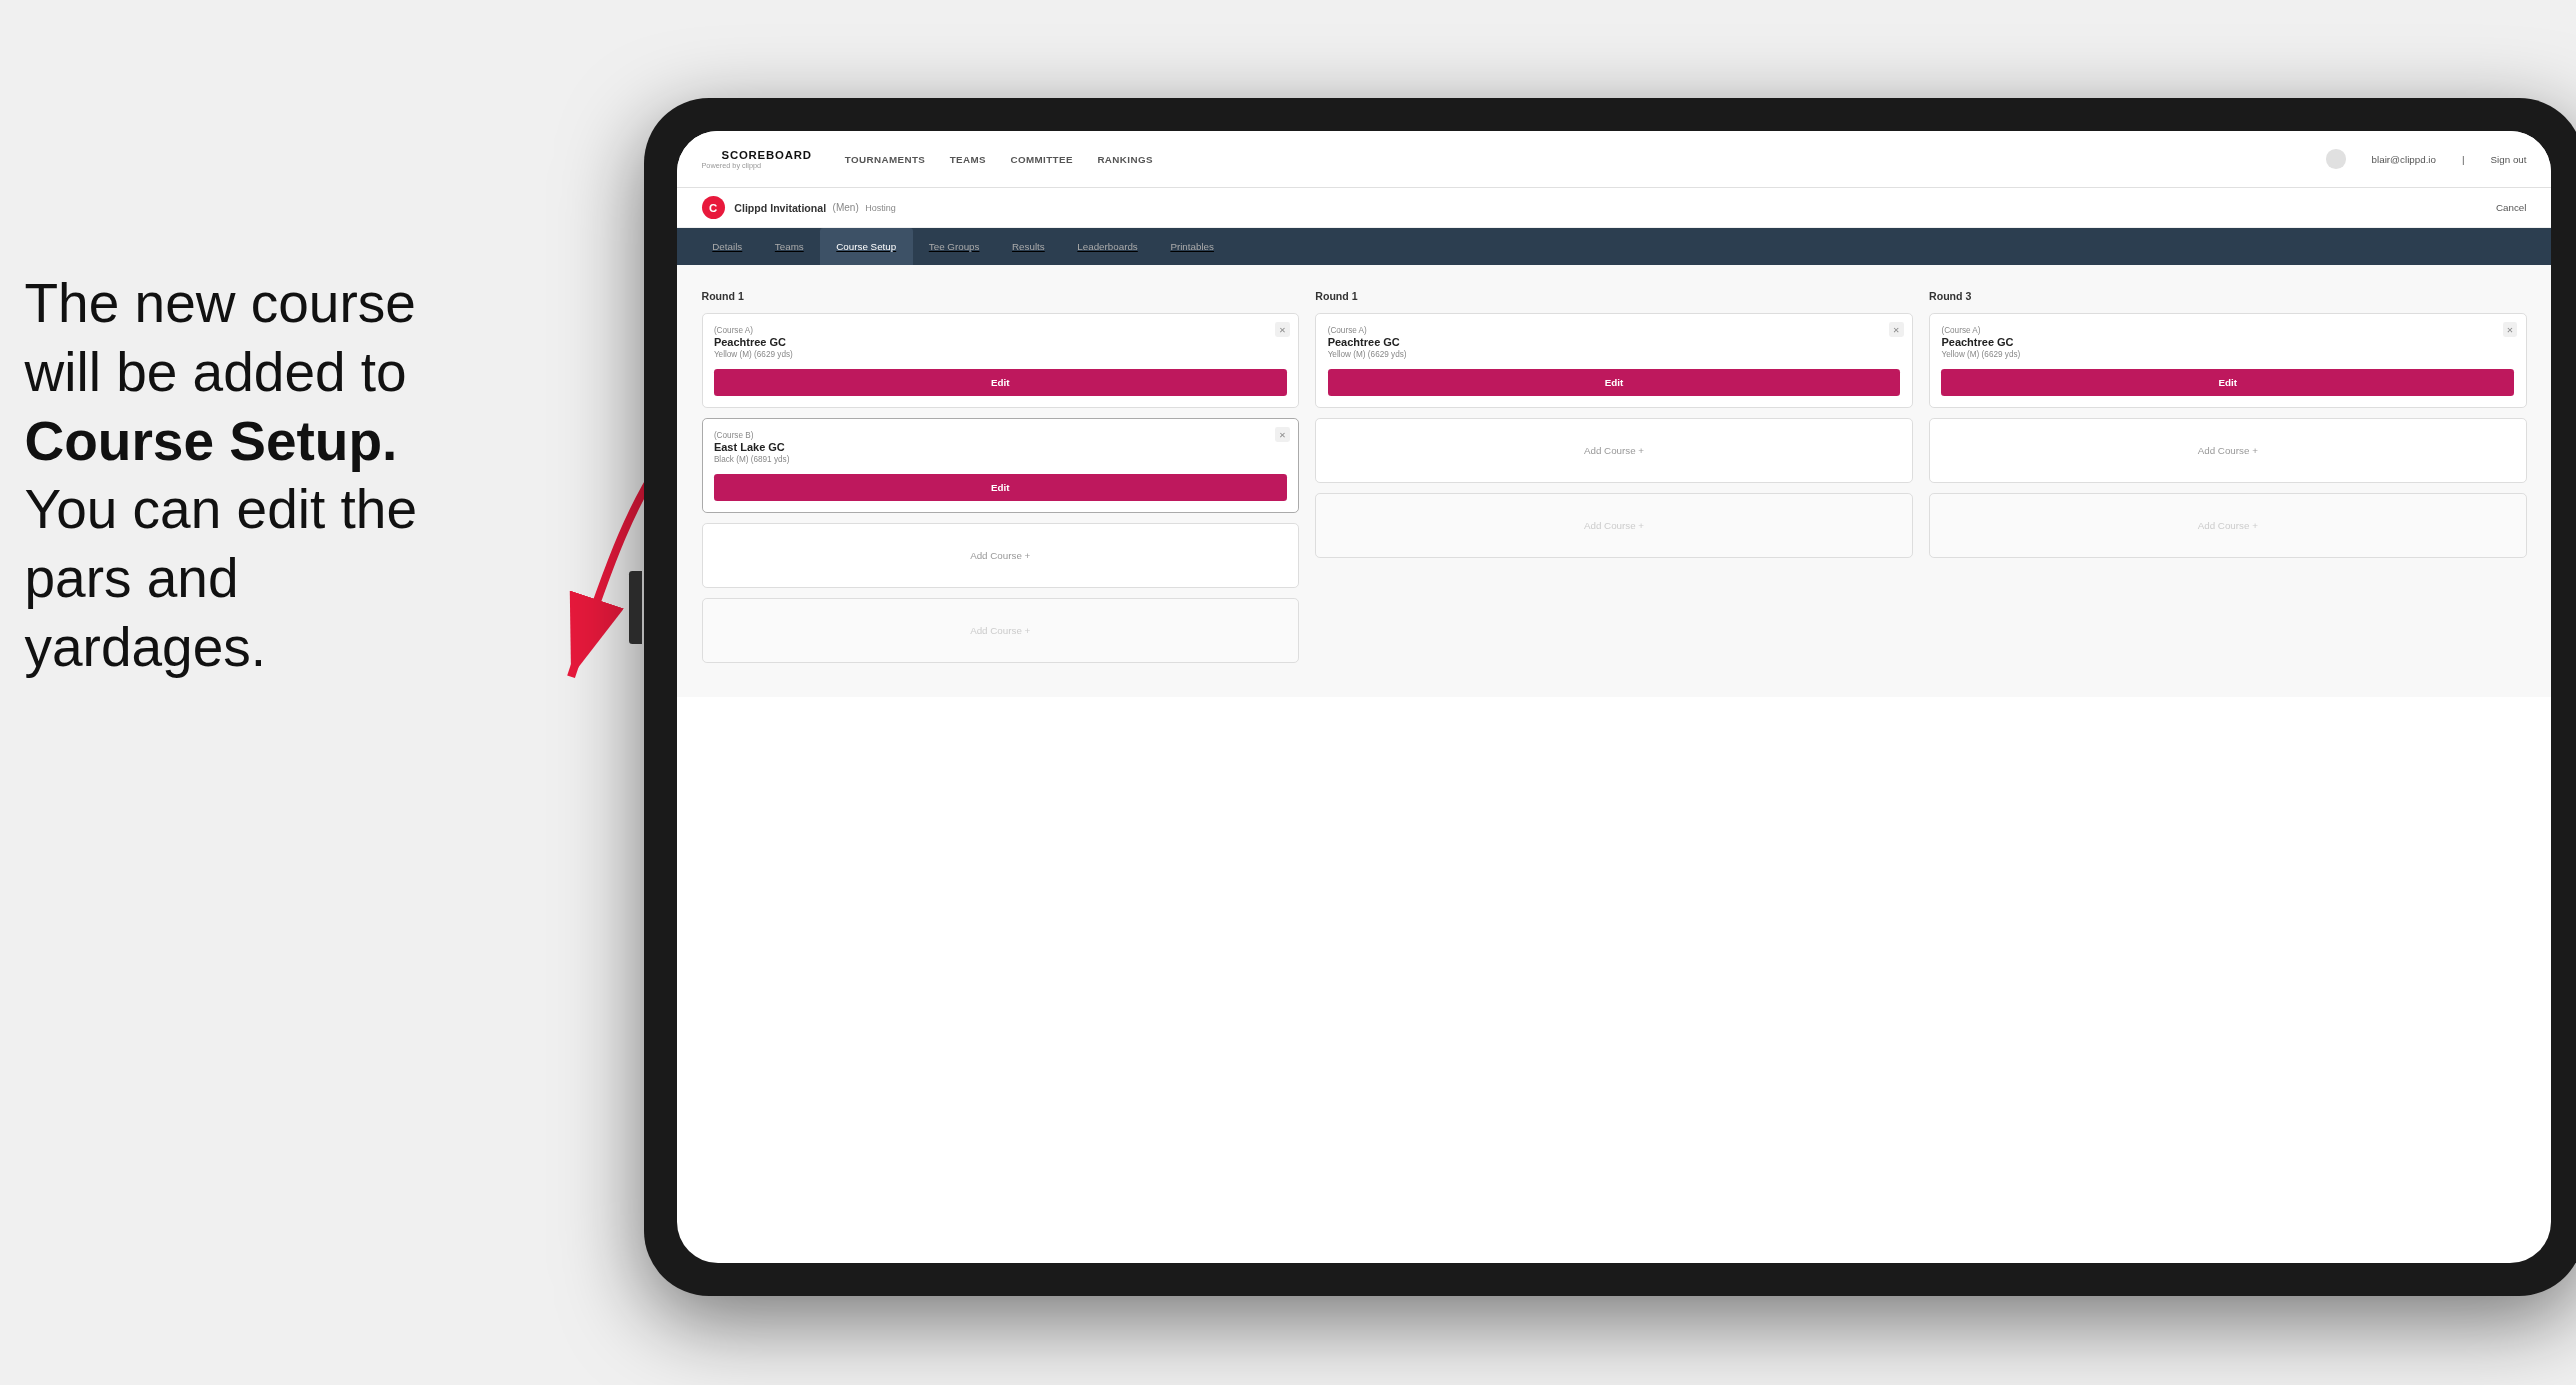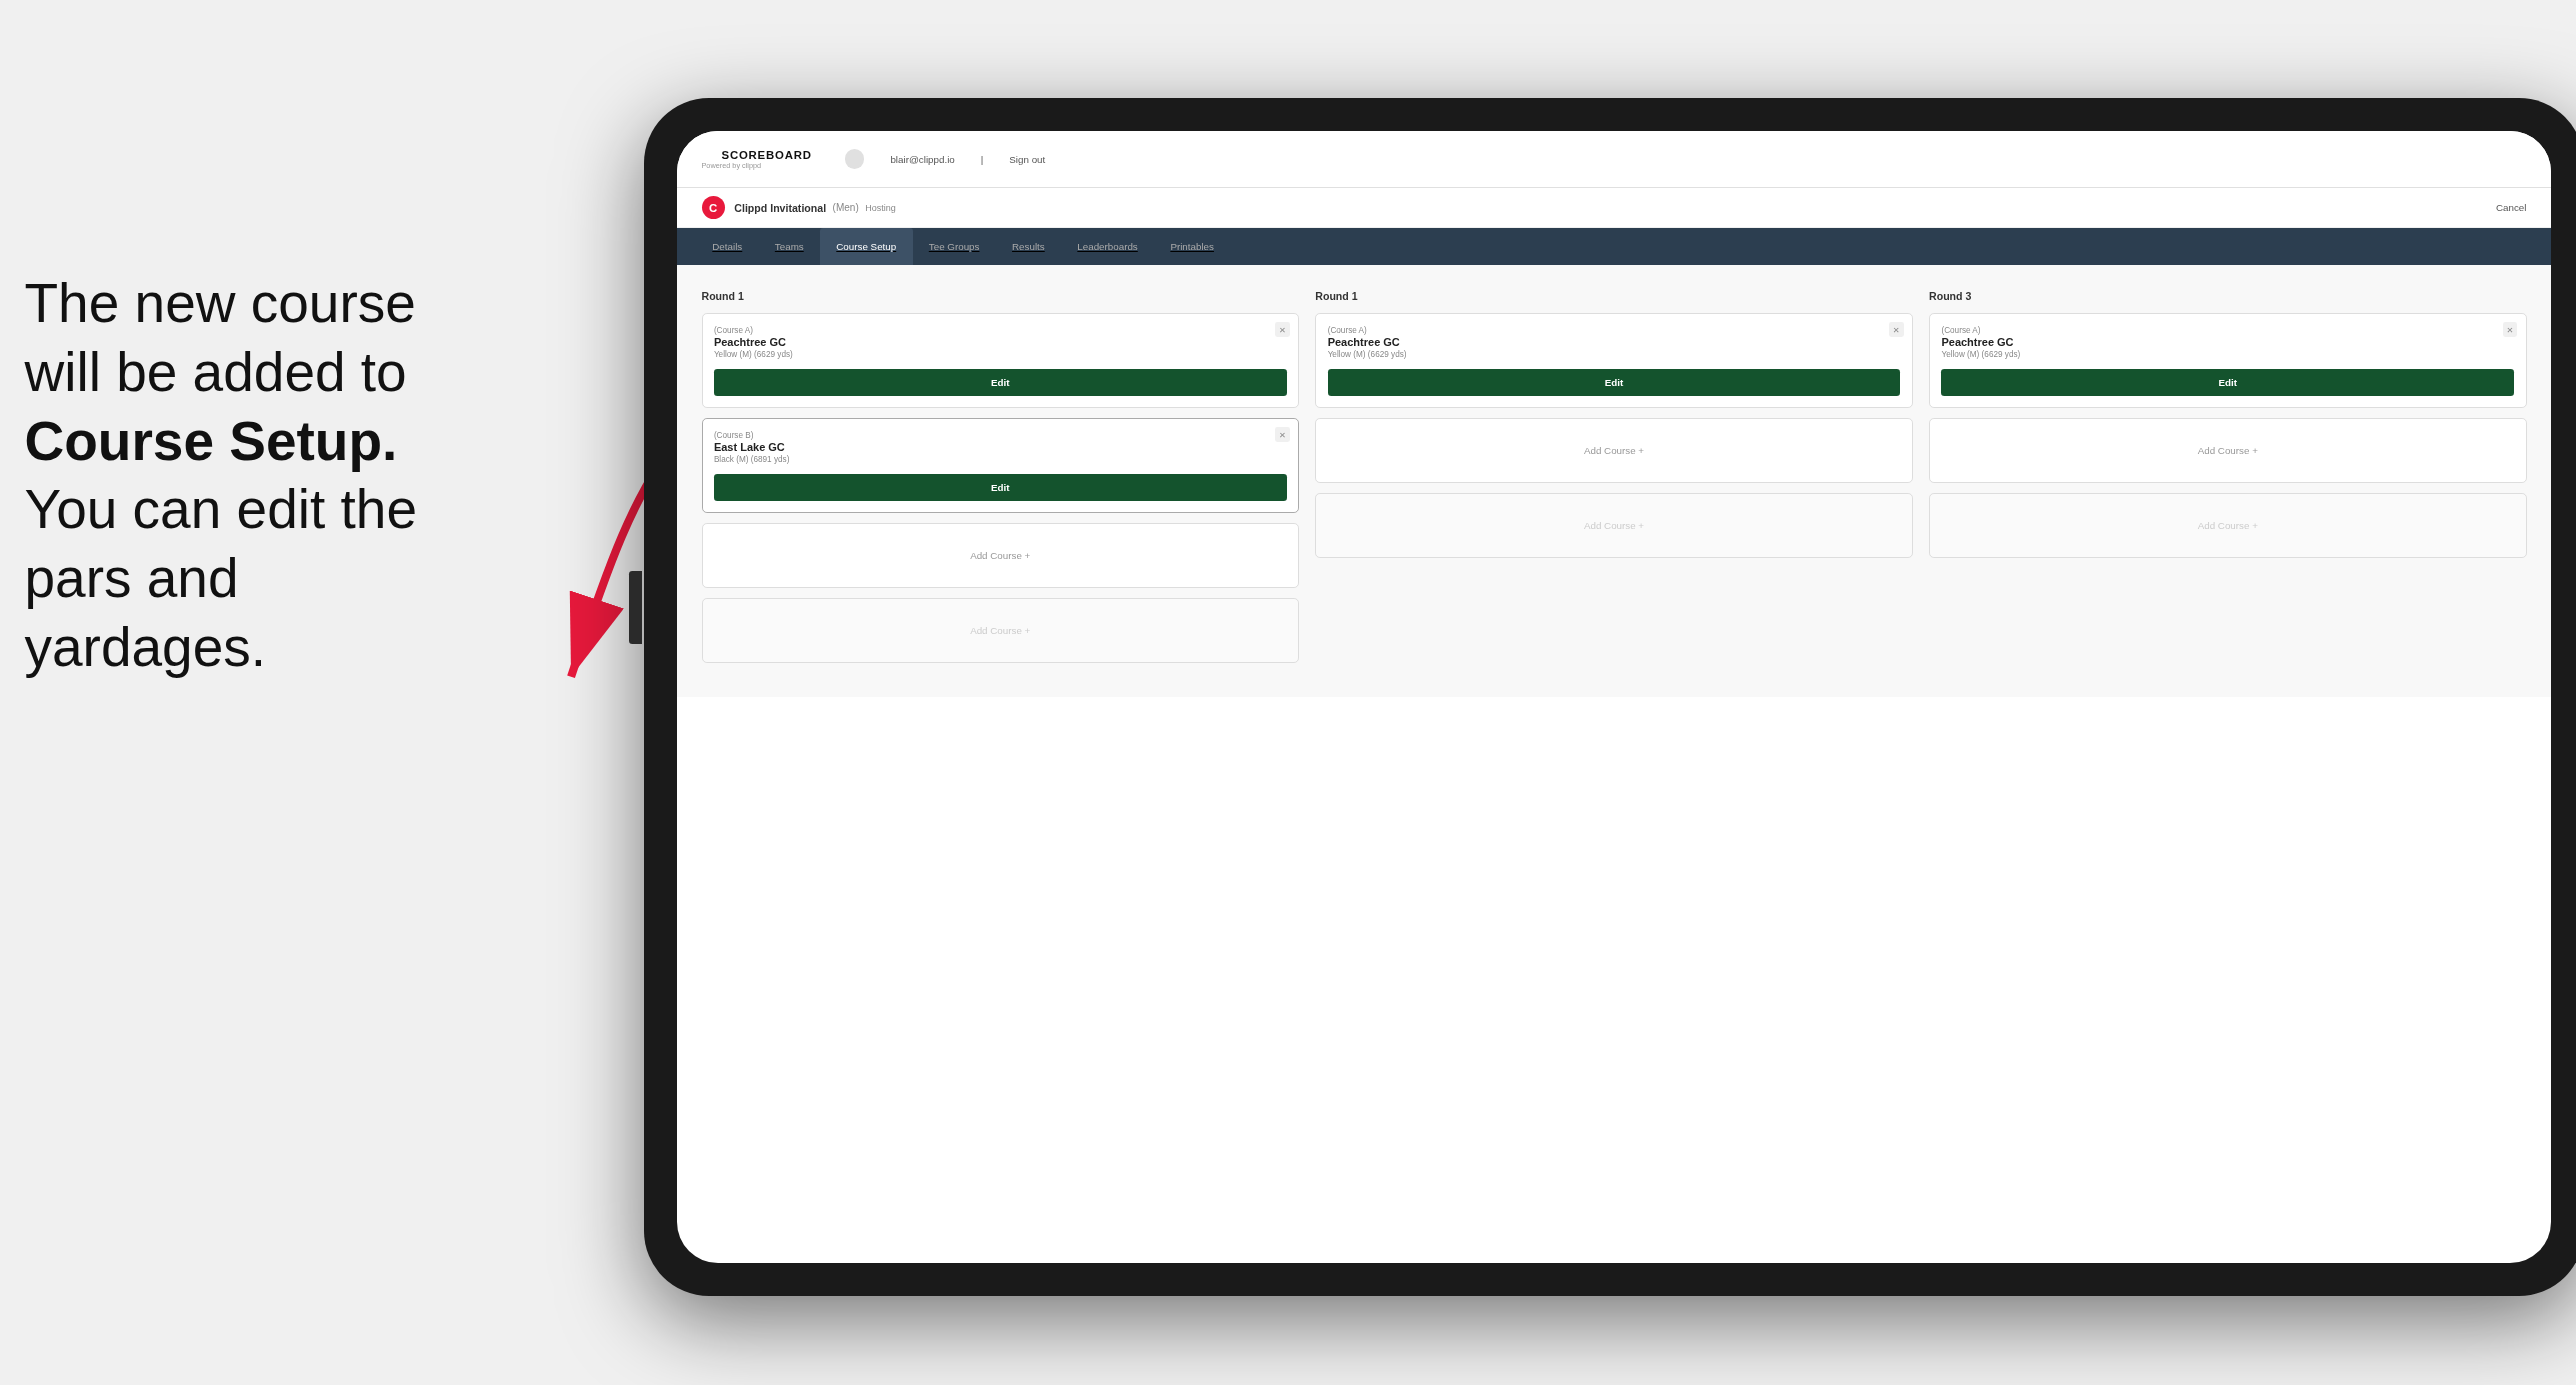--- a/index.html
+++ b/index.html
@@ -246,21 +246,21 @@
       align-items: center;
       justify-content: center;
       font-size: 8.2px;
       color: #888;
       cursor: pointer;
     }
     .edit-btn {
       display: block;
       width: 100%;
       padding: 8.2px;
-      background: #14532d;
+      background: #be185d;
       color: #fff;
       border: none;
       border-radius: 3.3px;
       font-size: 9.8px;
       font-weight: 600;
       cursor: pointer;
       text-align: center;
       margin-top: 9.8px;
     }
 
@@ -336,20 +336,26 @@
 </svg>
 
 <div class="tablet">
   <div class="tablet-side-btn"></div>
   <div class="tablet-screen">
 
     <div class="navbar">
       <div class="navbar-brand">
         <span class="brand-title">SCOREBOARD</span>
         <span class="brand-sub">Powered by clippd</span>
+      </div>
+      <div class="nav-links">
+        <span class="nav-link">TOURNAMENTS</span>
+        <span class="nav-link">TEAMS</span>
+        <span class="nav-link">COMMITTEE</span>
+        <span class="nav-link">RANKINGS</span>
       </div>
       <div class="nav-right">
         <div class="nav-avatar"></div>
         <span>blair@clippd.io</span>
         <span>|</span>
         <span style="cursor:pointer;color:#555;">Sign out</span>
       </div>
     </div>
 
     <div class="breadcrumb-bar">

